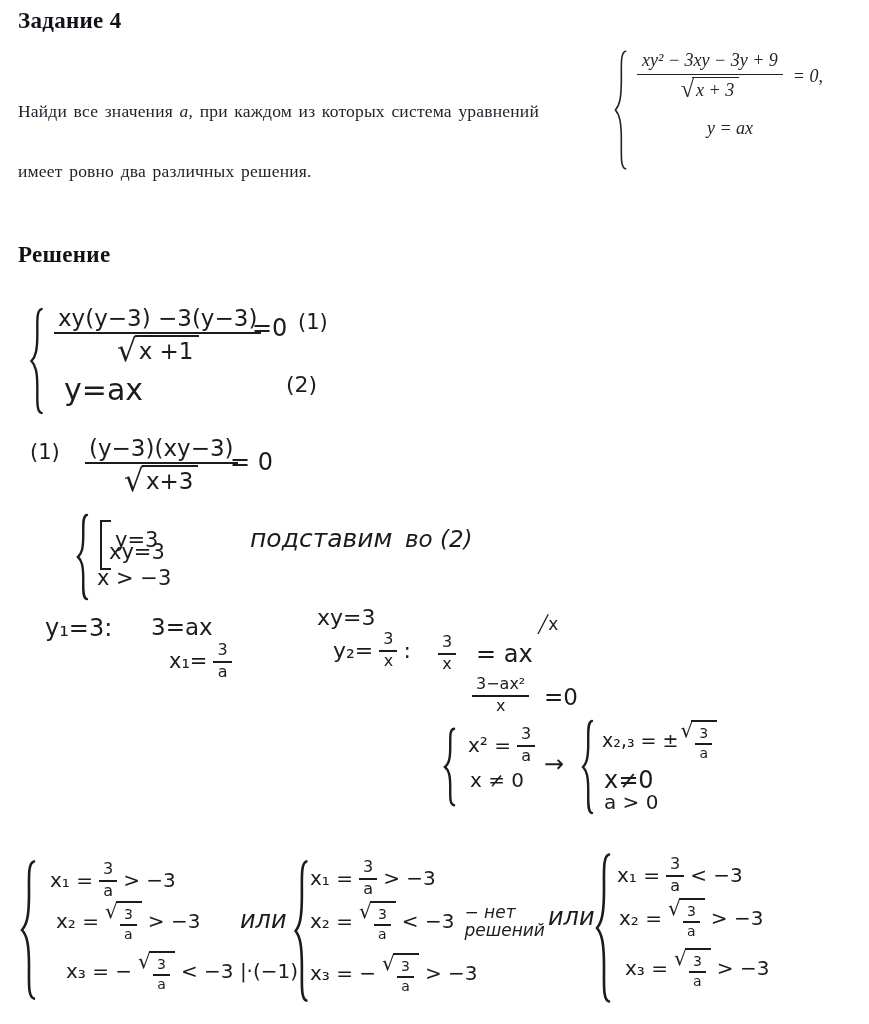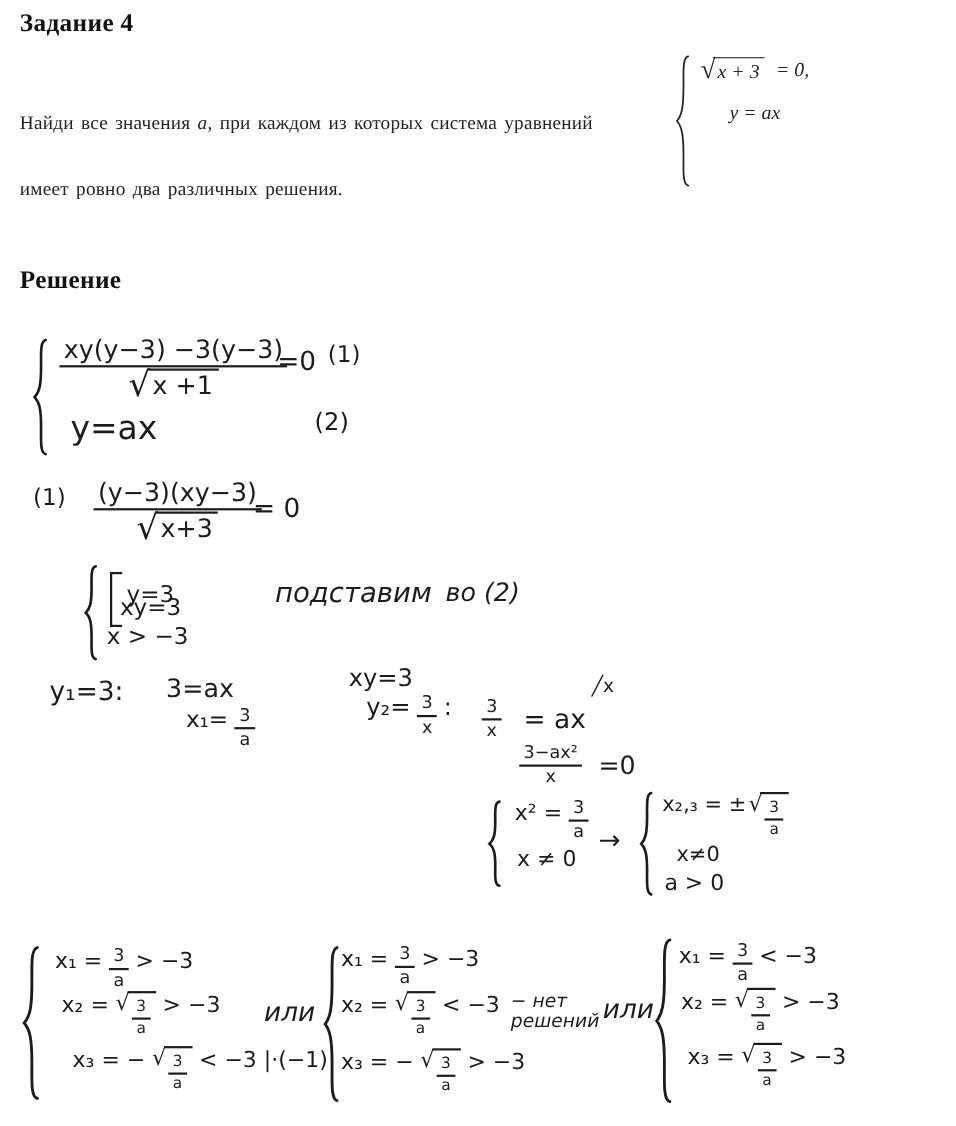--- a/index.html
+++ b/index.html
@@ -35,21 +35,21 @@
   .sq .rsign { font-size:1.35em; line-height:1; margin-right:-2px; }
   .sq .rarg { border-top:1.6px solid currentColor; padding:2px 5px 0 4px; }
 
   
   .hand { font-family:"DejaVu Sans", sans-serif; color:#1c1c1c; font-size:22px; }
   .hand .sq .rarg { border-top:2px solid #1c1c1c; }
   .fr { display:inline-flex; flex-direction:column; align-items:center; line-height:1.05; }
   .fr .n { border-bottom:2px solid #1c1c1c; padding:0 4px 2px; white-space:nowrap; }
   .fr .d { padding-top:1px; white-space:nowrap; }
   .fr.sm { font-size:16px; }
-  .row { display:flex; align-items:flex-start; gap:6px; white-space:nowrap; }
+  .row { display:flex; align-items:center; gap:6px; white-space:nowrap; }
   .cursive { font-style:italic; }
   .sqbr { display:inline-block; width:9px; border:2.4px solid #1c1c1c; border-right:none; }
 
   svg.brace { position:absolute; overflow:visible; }
 
   
   .brand { position:absolute; left:528px; top:306px; width:300px; height:84px;
            font-family:"DejaVu Sans", sans-serif; }
   .pill {
     position:absolute; left:0; top:0; width:162px; height:39px;
@@ -79,20 +79,21 @@
 
   <div class="pline serif" style="top:101px"><span>Найди все значения </span><i>a</i><span>, при каждом из которых система уравнений</span></div>
 
   <div class="psys serif">
     <svg class="brace" style="position:static;width:17px;height:120px" viewBox="0 0 20 100" preserveAspectRatio="none">
       <path d="M16,1 C10,2 11,12 11,24 C11,40 9,46 4,50 C9,54 11,60 11,76 C11,88 10,98 16,99" fill="none" stroke="#22222c" stroke-width="1.6" vector-effect="non-scaling-stroke" stroke-linecap="round"></path>
     </svg>
     <div class="pbody">
       <div class="prow1">
         <span class="pfr">
+          <span class="pfn">xy² − 3xy − 3y + 9</span>
           <span class="pfd"><span class="sq">
                 <span class="rsign">√</span>
                 <span class="rarg">x + 3</span>
               </span></span>
         </span>
         <span class="prhs">= 0,</span>
       </div>
       <div class="prow2">y = ax</div>
     </div>
   </div>
@@ -200,21 +201,21 @@
     <span class="abs row" style="left:162px;top:8px;gap:2px">
       <span style="font-size:19px">x₂‚₃ = ±</span>
       <span class="sq" style="font-size:15px">
           <span class="rsign">√</span>
           <span class="rarg"><span class="fr sm" style="font-size:14px">
               <span class="n">3</span>
               <span class="d">a</span>
             </span></span>
         </span>
     </span>
-    <span class="abs" style="left:175px;top:54px;font-size:19px">x≠0</span>
+    <span class="abs" style="left:164px;top:54px;font-size:24px">x≠0</span>
     <span class="abs" style="left:164px;top:78px;font-size:20px">a &gt; 0</span>
   </div>
 
 
   <div class="hand abs" style="left:18px;top:855px;width:230px;height:150px">
     <svg class="brace" style="left:0;top:5px;width:20px;height:140px" viewBox="0 0 20 100" preserveAspectRatio="none">
       <path d="M16,1 C10,2 11,12 11,24 C11,40 9,46 4,50 C9,54 11,60 11,76 C11,88 10,98 16,99" fill="none" stroke="#1c1c1c" stroke-width="2.6" vector-effect="non-scaling-stroke" stroke-linecap="round"></path>
     </svg>
     <span class="abs row" style="left:32px;top:6px">
       <span style="font-size:20px">x₁ =</span>

